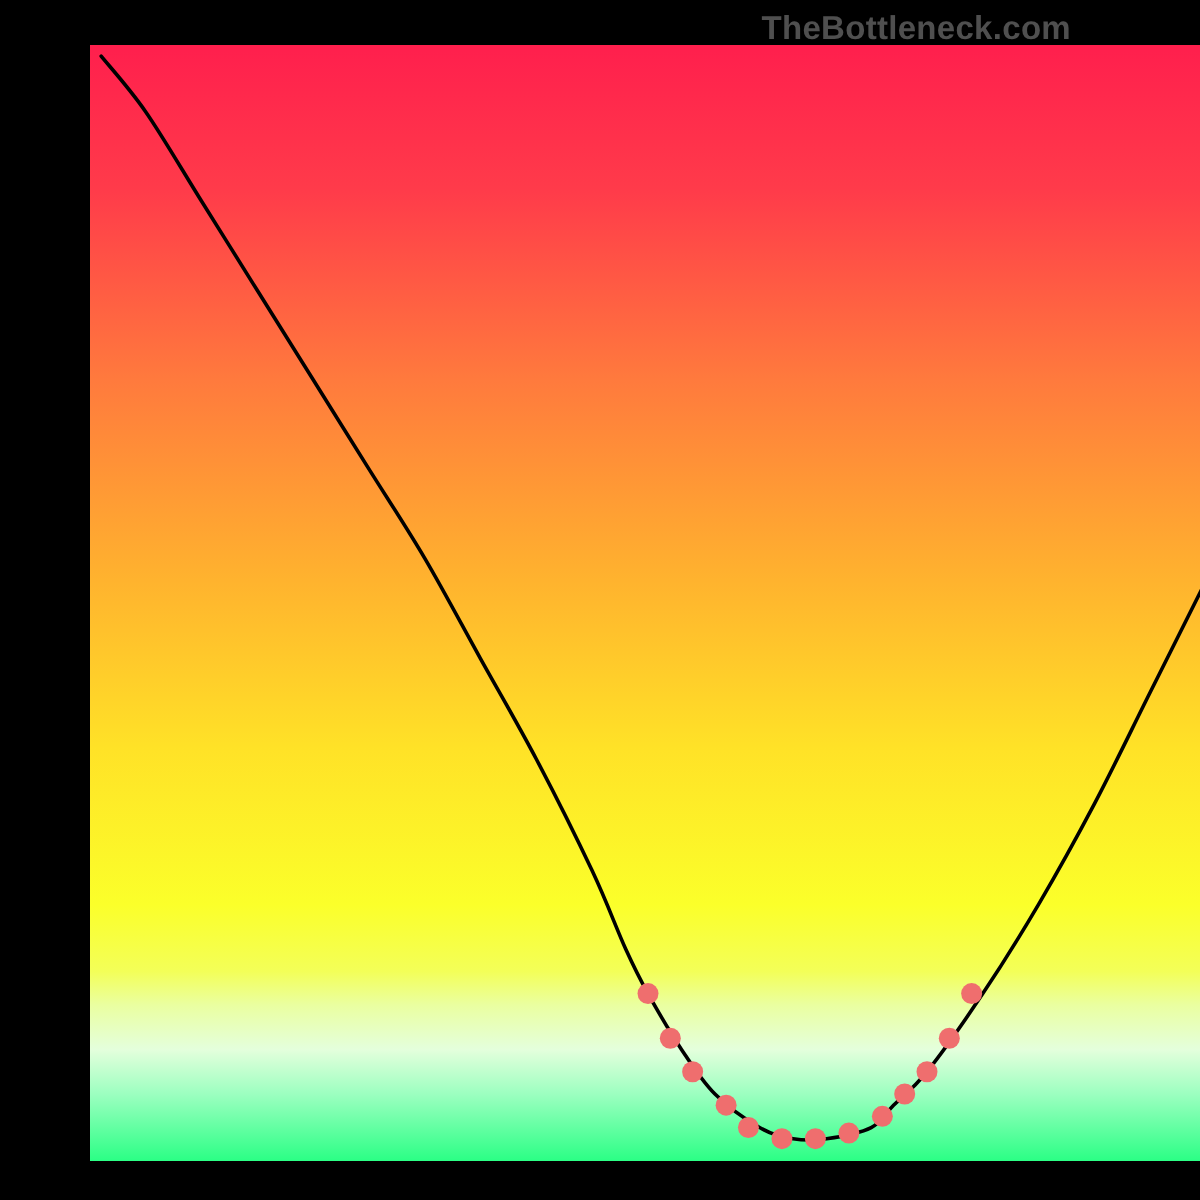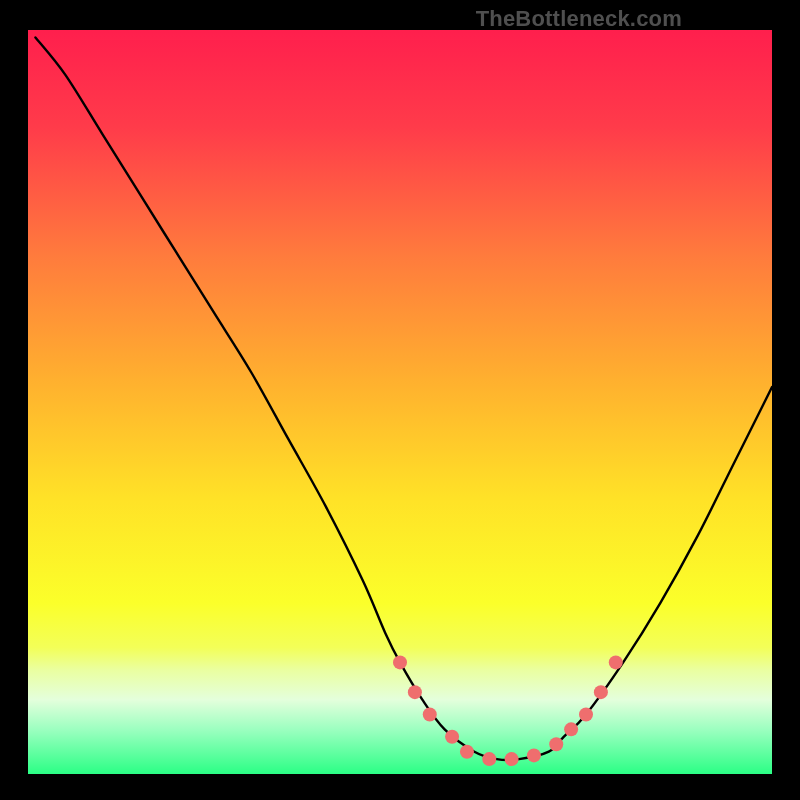--- a/index.html
+++ b/index.html
@@ -9,20 +9,21 @@
     height: 800px;
     background: #000;
     overflow: hidden;
     font-family: Arial, Helvetica, sans-serif;
   }
   .frame {
     position: relative;
     width: 692px;
     height: 800px;
     background: #000;
+    margin-left: 32px;
   }
   .watermark {
     position: absolute;
     top: 6px;
     right: 10px;
     color: #4f4f4f;
     font-size: 22px;
     font-weight: 600;
     letter-spacing: 0.2px;
     user-select: none;

